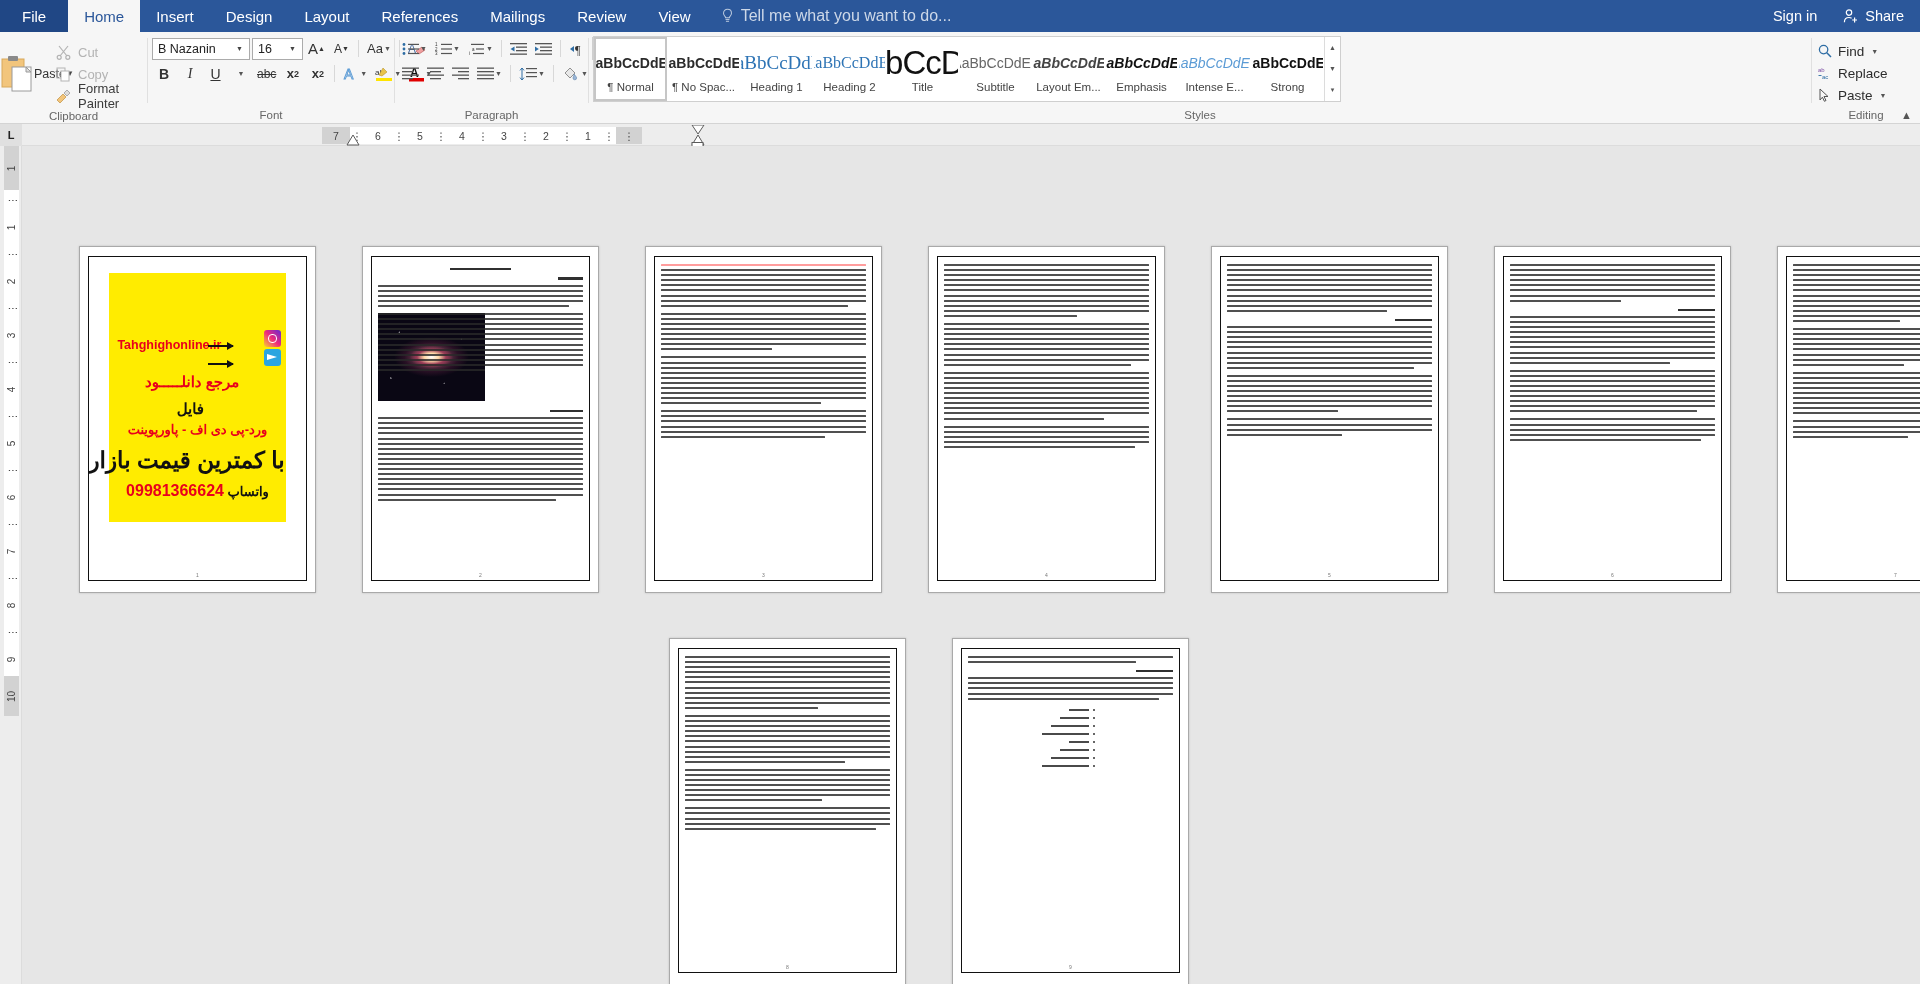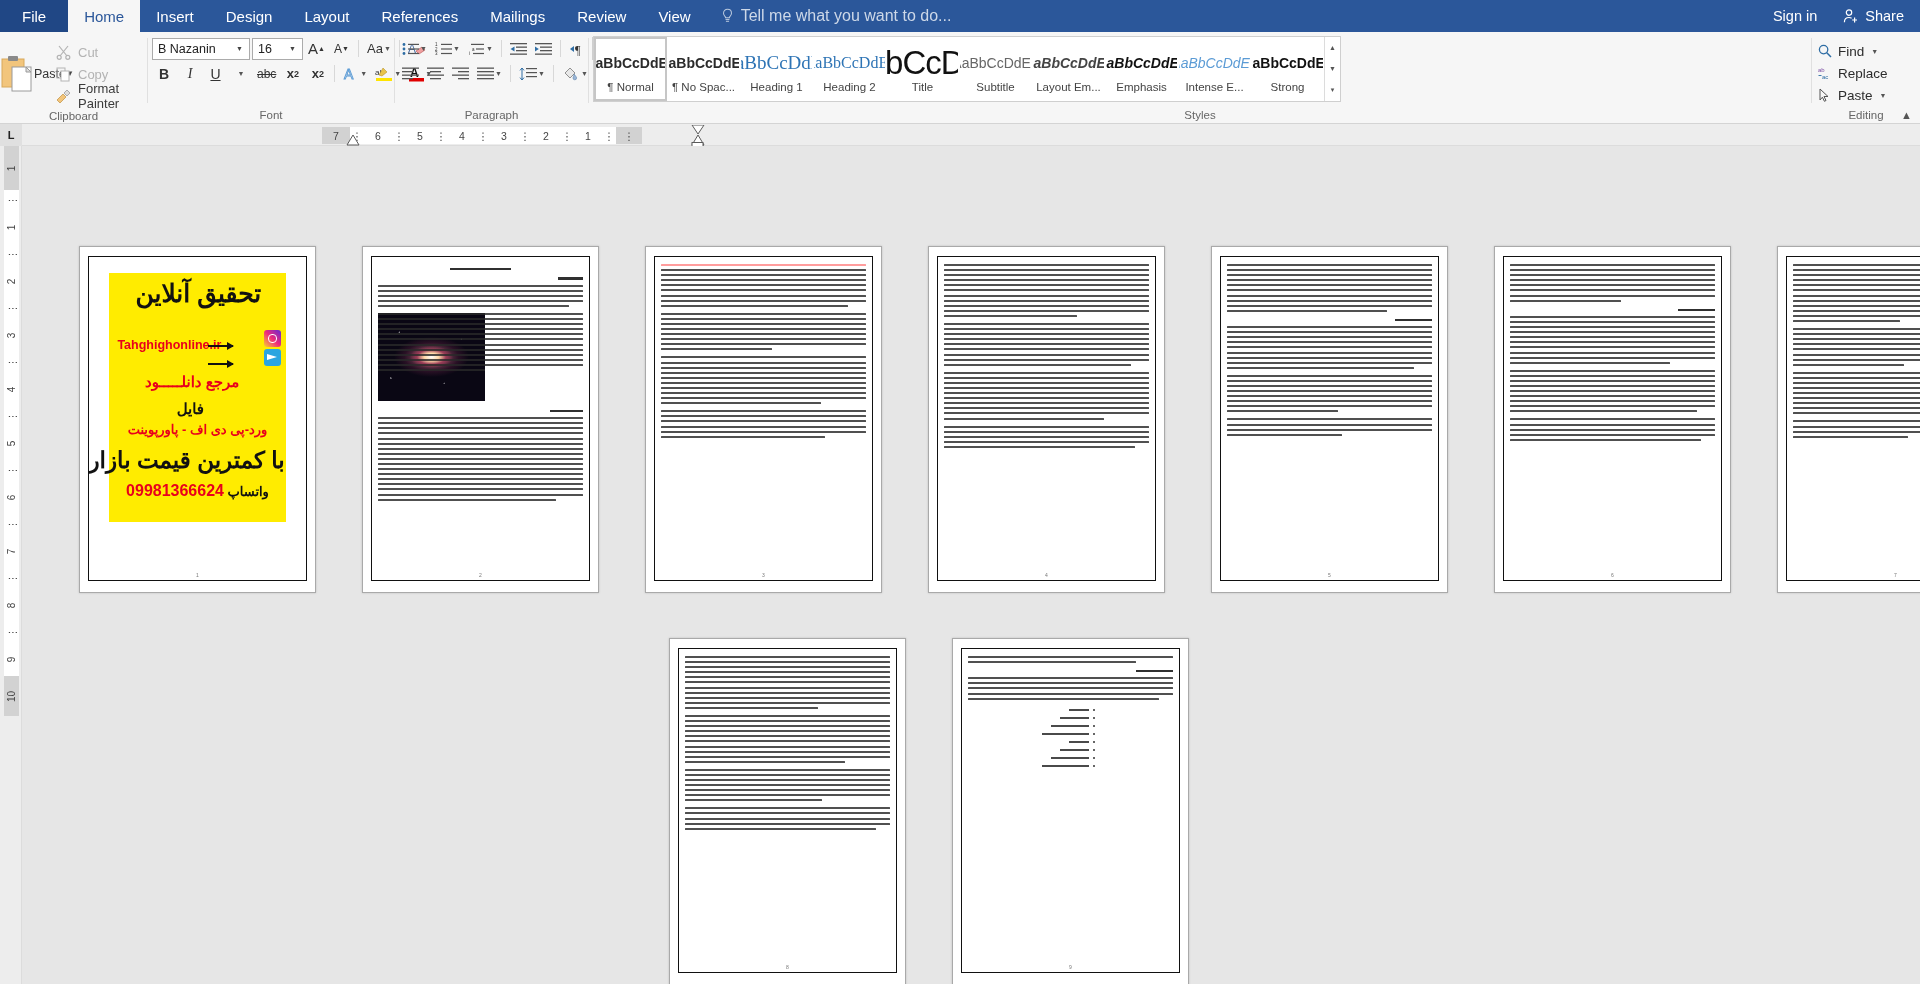--- a/index.html
+++ b/index.html
@@ -677,21 +677,20 @@
           <span>10</span>
         </div>
     </div>
   </div>
 
   <div class="canvas">
     <div class="pagegrid" id="pages">
         <div class="page" style="left: 56px; top: 100px; width: 237px; height: 347px;">
           <div class="page-inner">
             <div class="poster">
-              <div class="p-title">تحقیق آنلاین</div>
               <div class="p-url">Tahghighonline.ir</div>
               <div class="p-icons">
                 <div class="p-ico ig"></div>
                 <div class="p-ico tg"></div>
               </div>
               <div class="arrow" style="left:56%;top:29%;width:14%"></div>
               <div class="arrow" style="left:56%;top:36%;width:14%"></div>
               <div class="p-l p-red" style="top:40%;left:0;right:6%;text-align:center;font-size:15px">مرجع دانلـــــود</div>
               <div class="p-l p-blk" style="top:51%;left:0;right:8%;text-align:center;font-size:15px">فایل</div>
               <div class="p-l p-red" style="top:60%;left:2%;right:2%;text-align:center;font-size:13px">ورد-پی دی اف - پاورپوینت</div>

